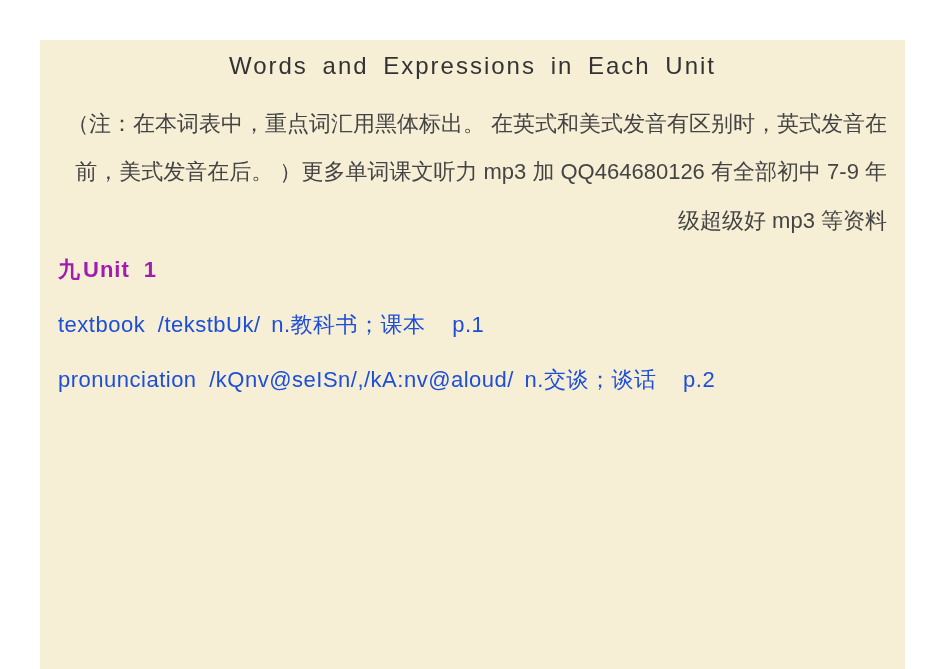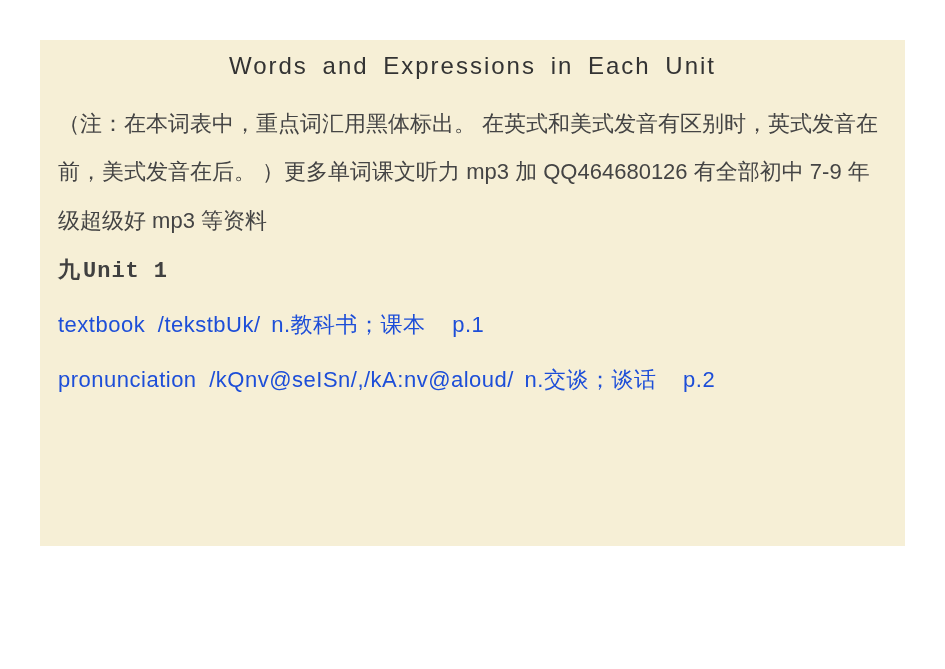--- a/index.html
+++ b/index.html
@@ -12,46 +12,46 @@
       font-family: "Microsoft YaHei", "微软雅黑", Arial, sans-serif;
       width: 945px;
       height: 669px;
       overflow: hidden;
     }
     .page {
       background: #f6efd6;
       margin: 40px 40px 0 40px;
       padding: 12px 18px 24px 18px;
       color: #333333;
-      height: 506px;
+      height: 630px;
       overflow: hidden;
     }
     .title {
       text-align: center;
       font-size: 24px;
       letter-spacing: 2px;
       word-spacing: 6px;
       color: #333333;
       margin-bottom: 20px;
       font-weight: 400;
     }
     .note-paragraph {
       font-size: 22px;
       line-height: 2.2;
       color: #444444;
       margin-bottom: 10px;
       font-weight: 400;
+      text-align: right;
     }
     .unit-header {
       font-size: 22px;
       font-weight: 700;
-      color: #404040;
+      color: #a21caf;
       margin: 8px 0 16px 0;
       letter-spacing: 1px;
-      font-family: Liberation Mono, monospace;
     }
     .unit-header .prefix {
       margin-right: 2px;
     }
     .unit-header .word {
       margin-right: 14px;
     }
     .entry {
       font-size: 22px;
       line-height: 2.2;

